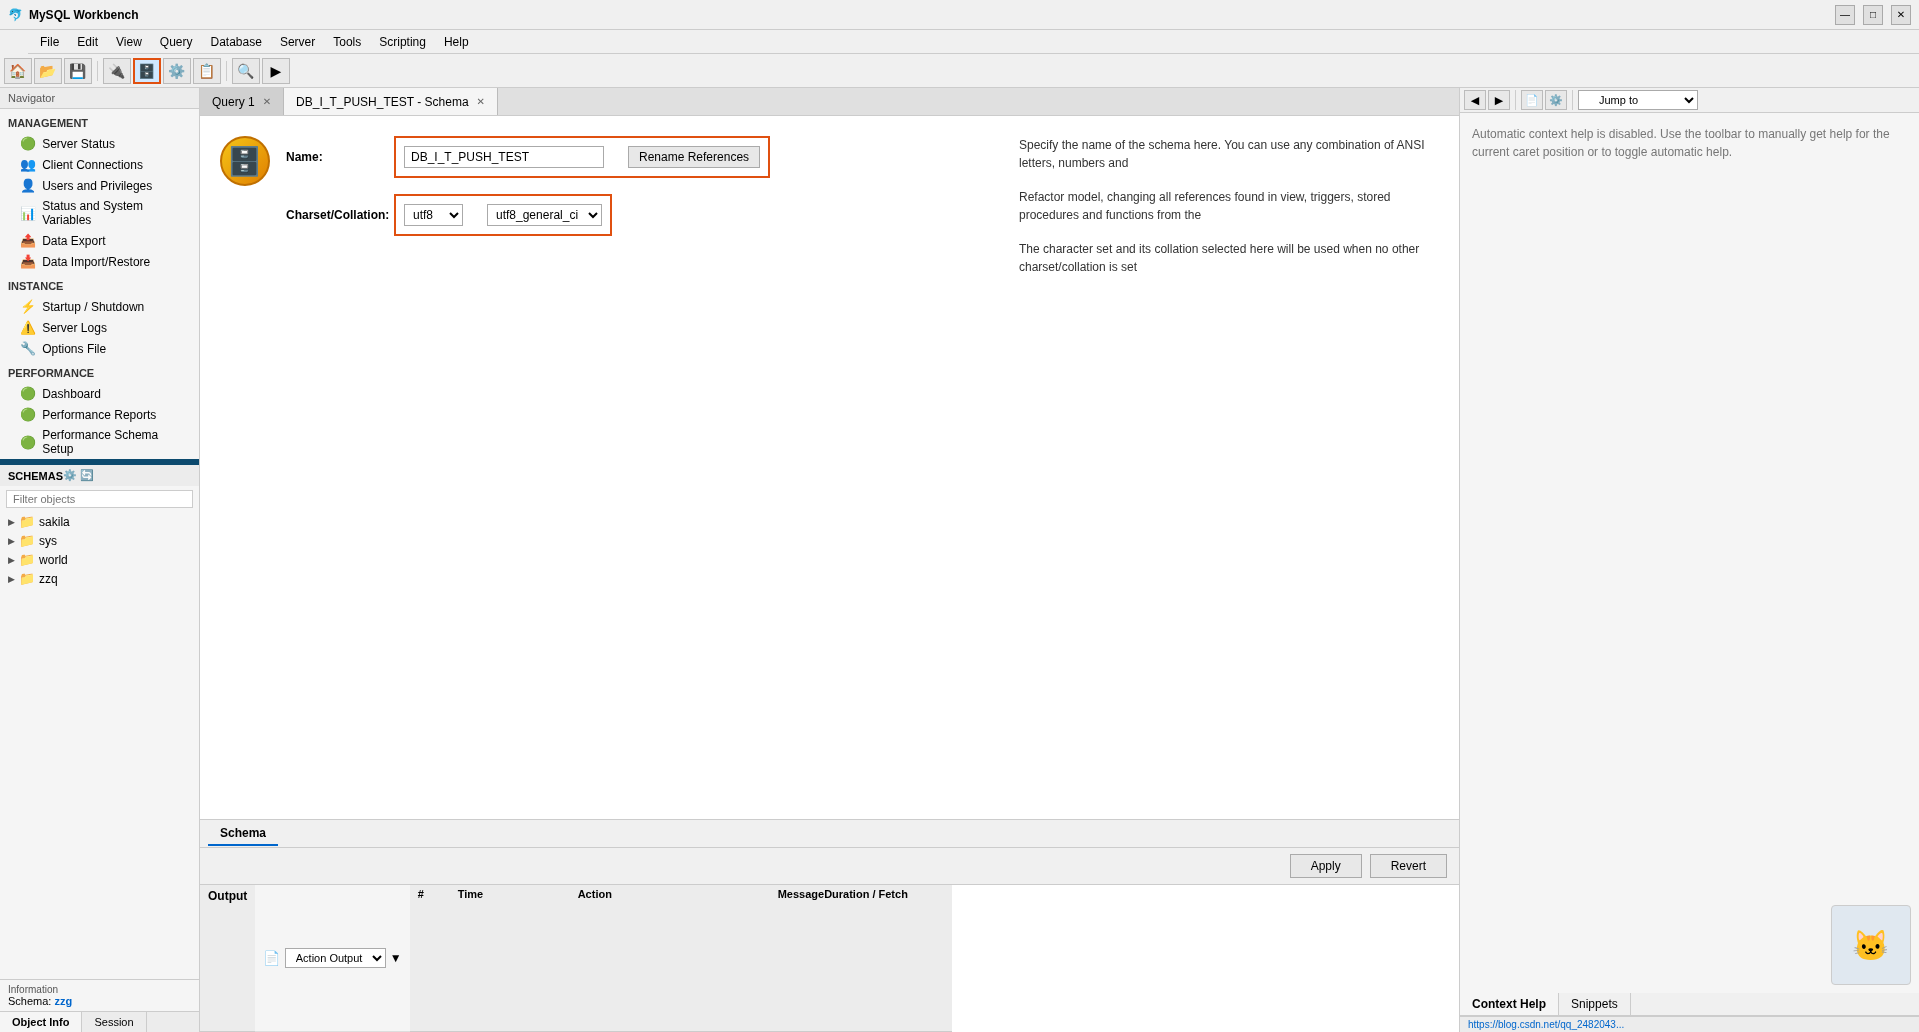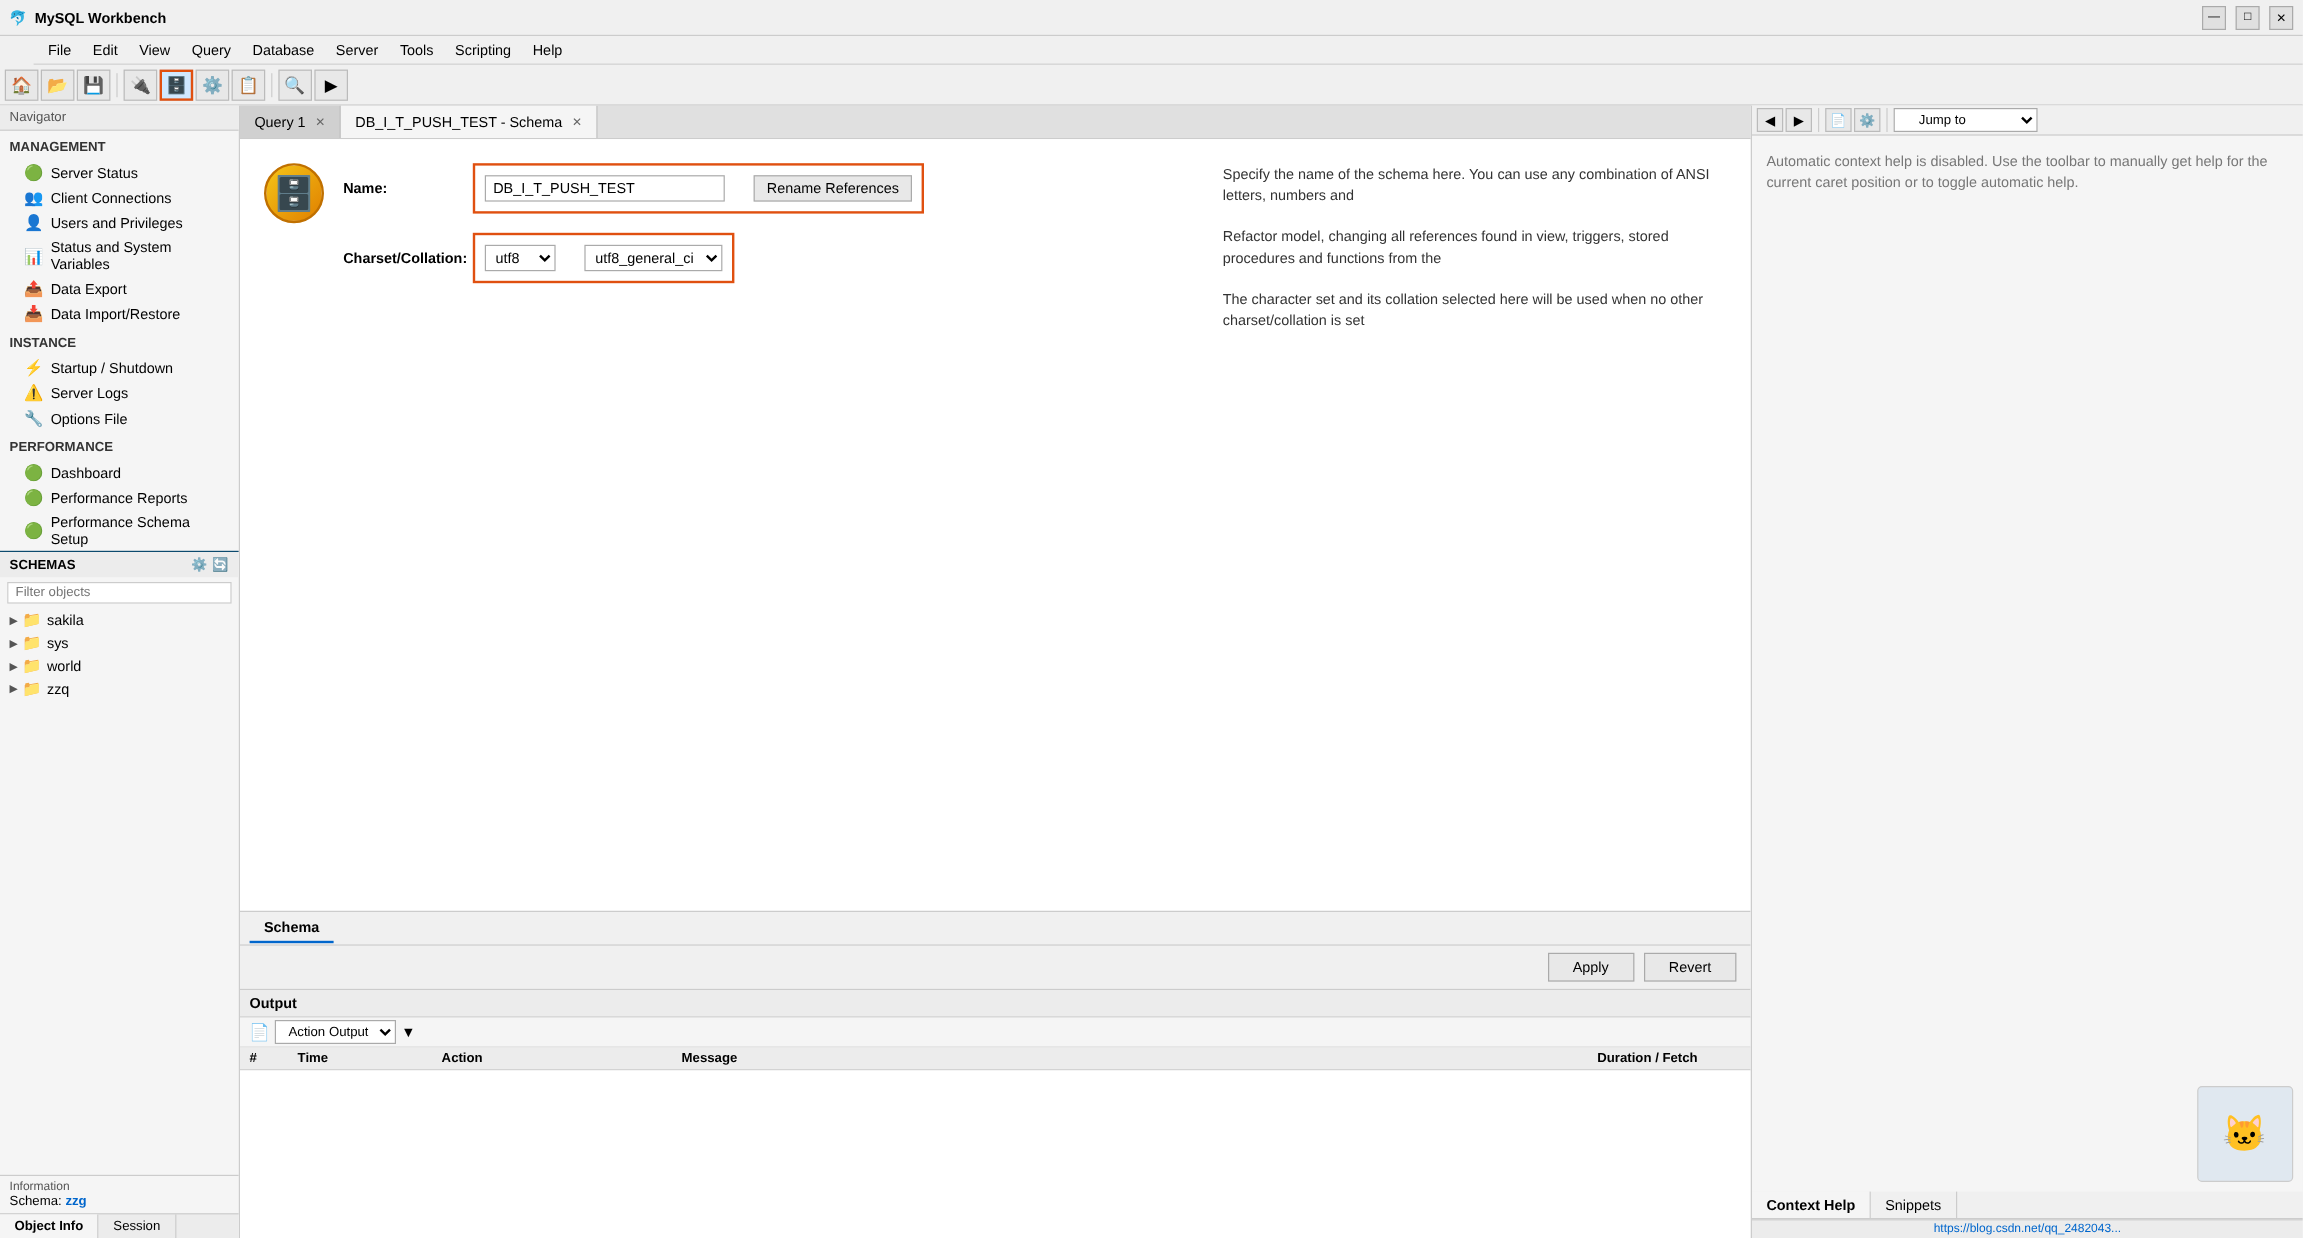--- a/index.html
+++ b/index.html
@@ -91,22 +91,22 @@
       gap: 6px;
     }
     .sidebar-item .icon { font-size: 13px; }
 
     .schemas-header {
       display: flex;
       align-items: center;
       padding: 4px 8px;
       font-weight: bold;
       font-size: 11px;
-      justify-content: space-between;
-      border-top: 1px solid #0c4a6e;
+      justify-content: flex-start;
+      border-top: 6px solid #0c4a6e;
       background: #ececec;
     }
     .schemas-header-icons { display: flex; gap: 4px; }
     .schema-search {
       padding: 2px 6px;
       border: 1px solid #ccc;
       background: white;
       margin: 4px 6px;
       width: calc(100% - 12px);
       font-size: 11px;
@@ -260,23 +260,23 @@
       background: #e8e8e8;
       border: 1px solid #aaa;
       cursor: pointer;
       font-size: 12px;
     }
 
     
     .output-section {
       border-top: 1px solid #ccc;
       background: #f5f5f5;
-      height: 208px;
-      display: flex;
-      flex-direction: column;
+      height: 148px;
+      display: flex;
+      flex-direction: row;
     }
     .output-header {
       padding: 4px 8px;
       font-size: 12px;
       font-weight: bold;
       background: #ececec;
       border-bottom: 1px solid #ccc;
     }
     .output-toolbar {
       display: flex;
@@ -377,21 +377,21 @@
       display: flex;
       align-items: center;
       justify-content: center;
       font-size: 30px;
       border-radius: 4px;
     }
     .url-bar {
       padding: 2px 8px;
       font-size: 10px;
       color: #0066cc;
-      text-align: center;
+      text-align: left;
       border-top: 1px solid #ccc;
       background: #ececec;
     }
   </style>
 </head>
 <body>
 
 <div class="title-bar">
   <div class="title-bar-left">
     <span>🐬</span>

